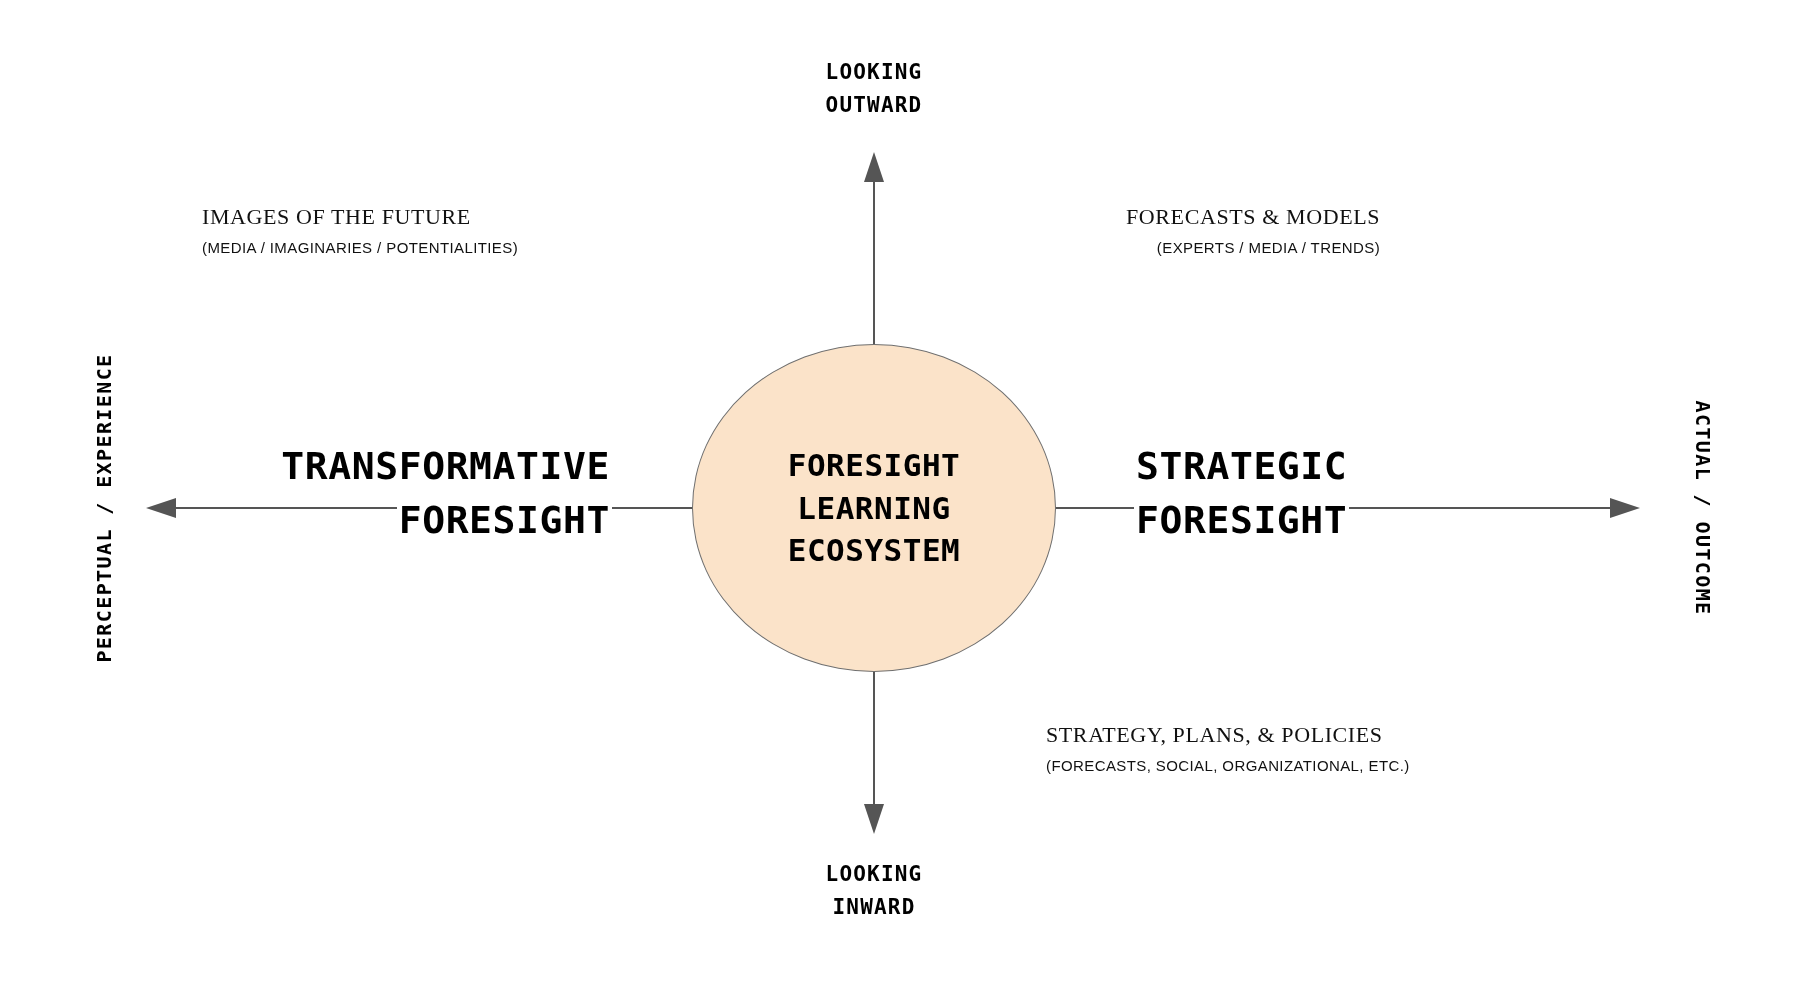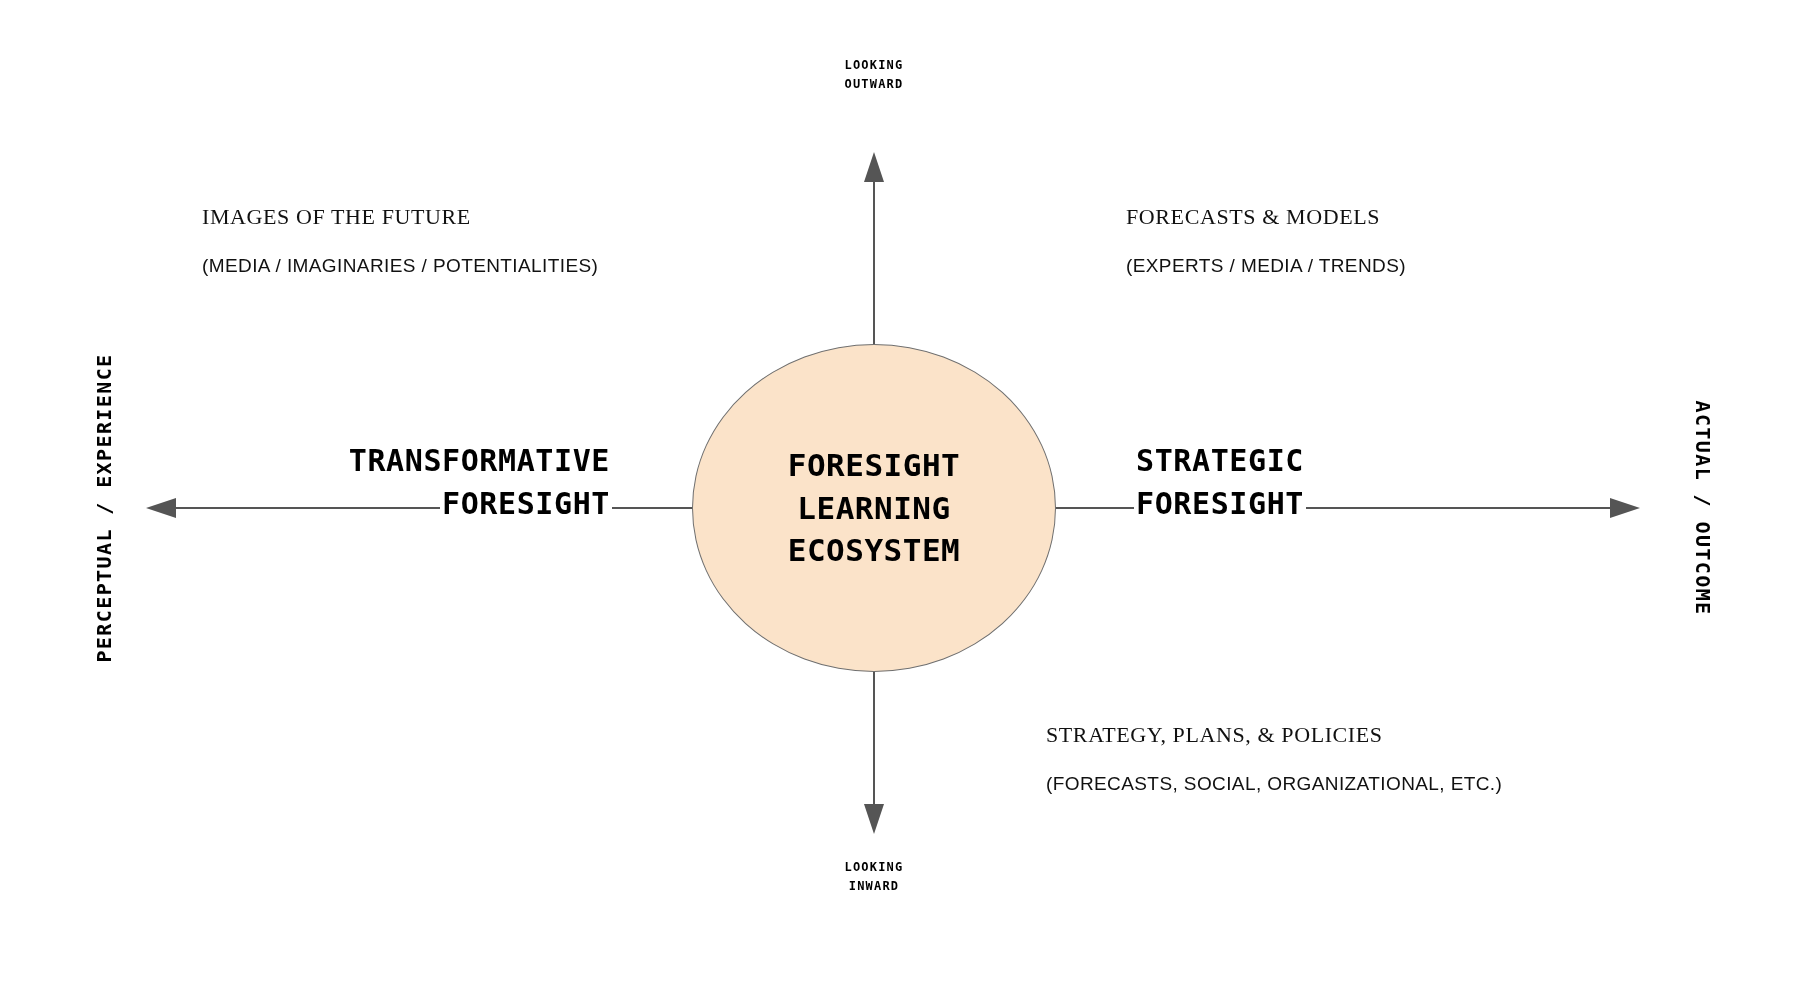--- a/index.html
+++ b/index.html
@@ -53,21 +53,21 @@
     line-height: 1.38;
     color: #000000;
     white-space: nowrap;
   }
 
   
   .axis-label {
     position: absolute;
     font-family: "DejaVu Sans Mono", "Liberation Mono", monospace;
     font-weight: bold;
-    font-size: 12px;
+    font-size: 21px;
     letter-spacing: 1.2px;
     line-height: 1.55;
     color: #000000;
     text-align: center;
     white-space: nowrap;
   }
   #label-outward {
     left: 714px;
     top: 56px;
     width: 320px;
@@ -97,21 +97,21 @@
     top: 508px;
     transform: translate(-50%, -50%) rotate(90deg);
     margin-left: 1703px;
   }
 
   
   .pole {
     position: absolute;
     font-family: "DejaVu Sans Mono", "Liberation Mono", monospace;
     font-weight: bold;
-    font-size: 30px;
+    font-size: 38px;
     letter-spacing: 0.6px;
     line-height: 1.42;
     color: #000000;
     white-space: nowrap;
     background: transparent;
   }
   .pole span {
     background: #ffffff;
     padding: 0 2px;
   }
@@ -137,25 +137,25 @@
     font-family: Liberation Serif, serif;
     font-weight: 400;
     font-size: 22px;
     letter-spacing: 0.6px;
     color: #111111;
     line-height: 1.28;
   }
   .quad-sub {
     font-family: "Liberation Sans", sans-serif;
     font-weight: 400;
-    font-size: 19px;
+    font-size: 15px;
     letter-spacing: 0.4px;
     color: #111111;
     line-height: 1.35;
-    margin-top: 22px;
+    margin-top: 7px;
     text-align: right;
   }
   #quad-tl { left: 202px; top: 203px; }
   #quad-tr { left: 1126px; top: 203px; }
   #quad-bl { left: 220px; top: 721px; }
   #quad-br { left: 1046px; top: 721px; }
 </style>
 </head>
 <body>
 

